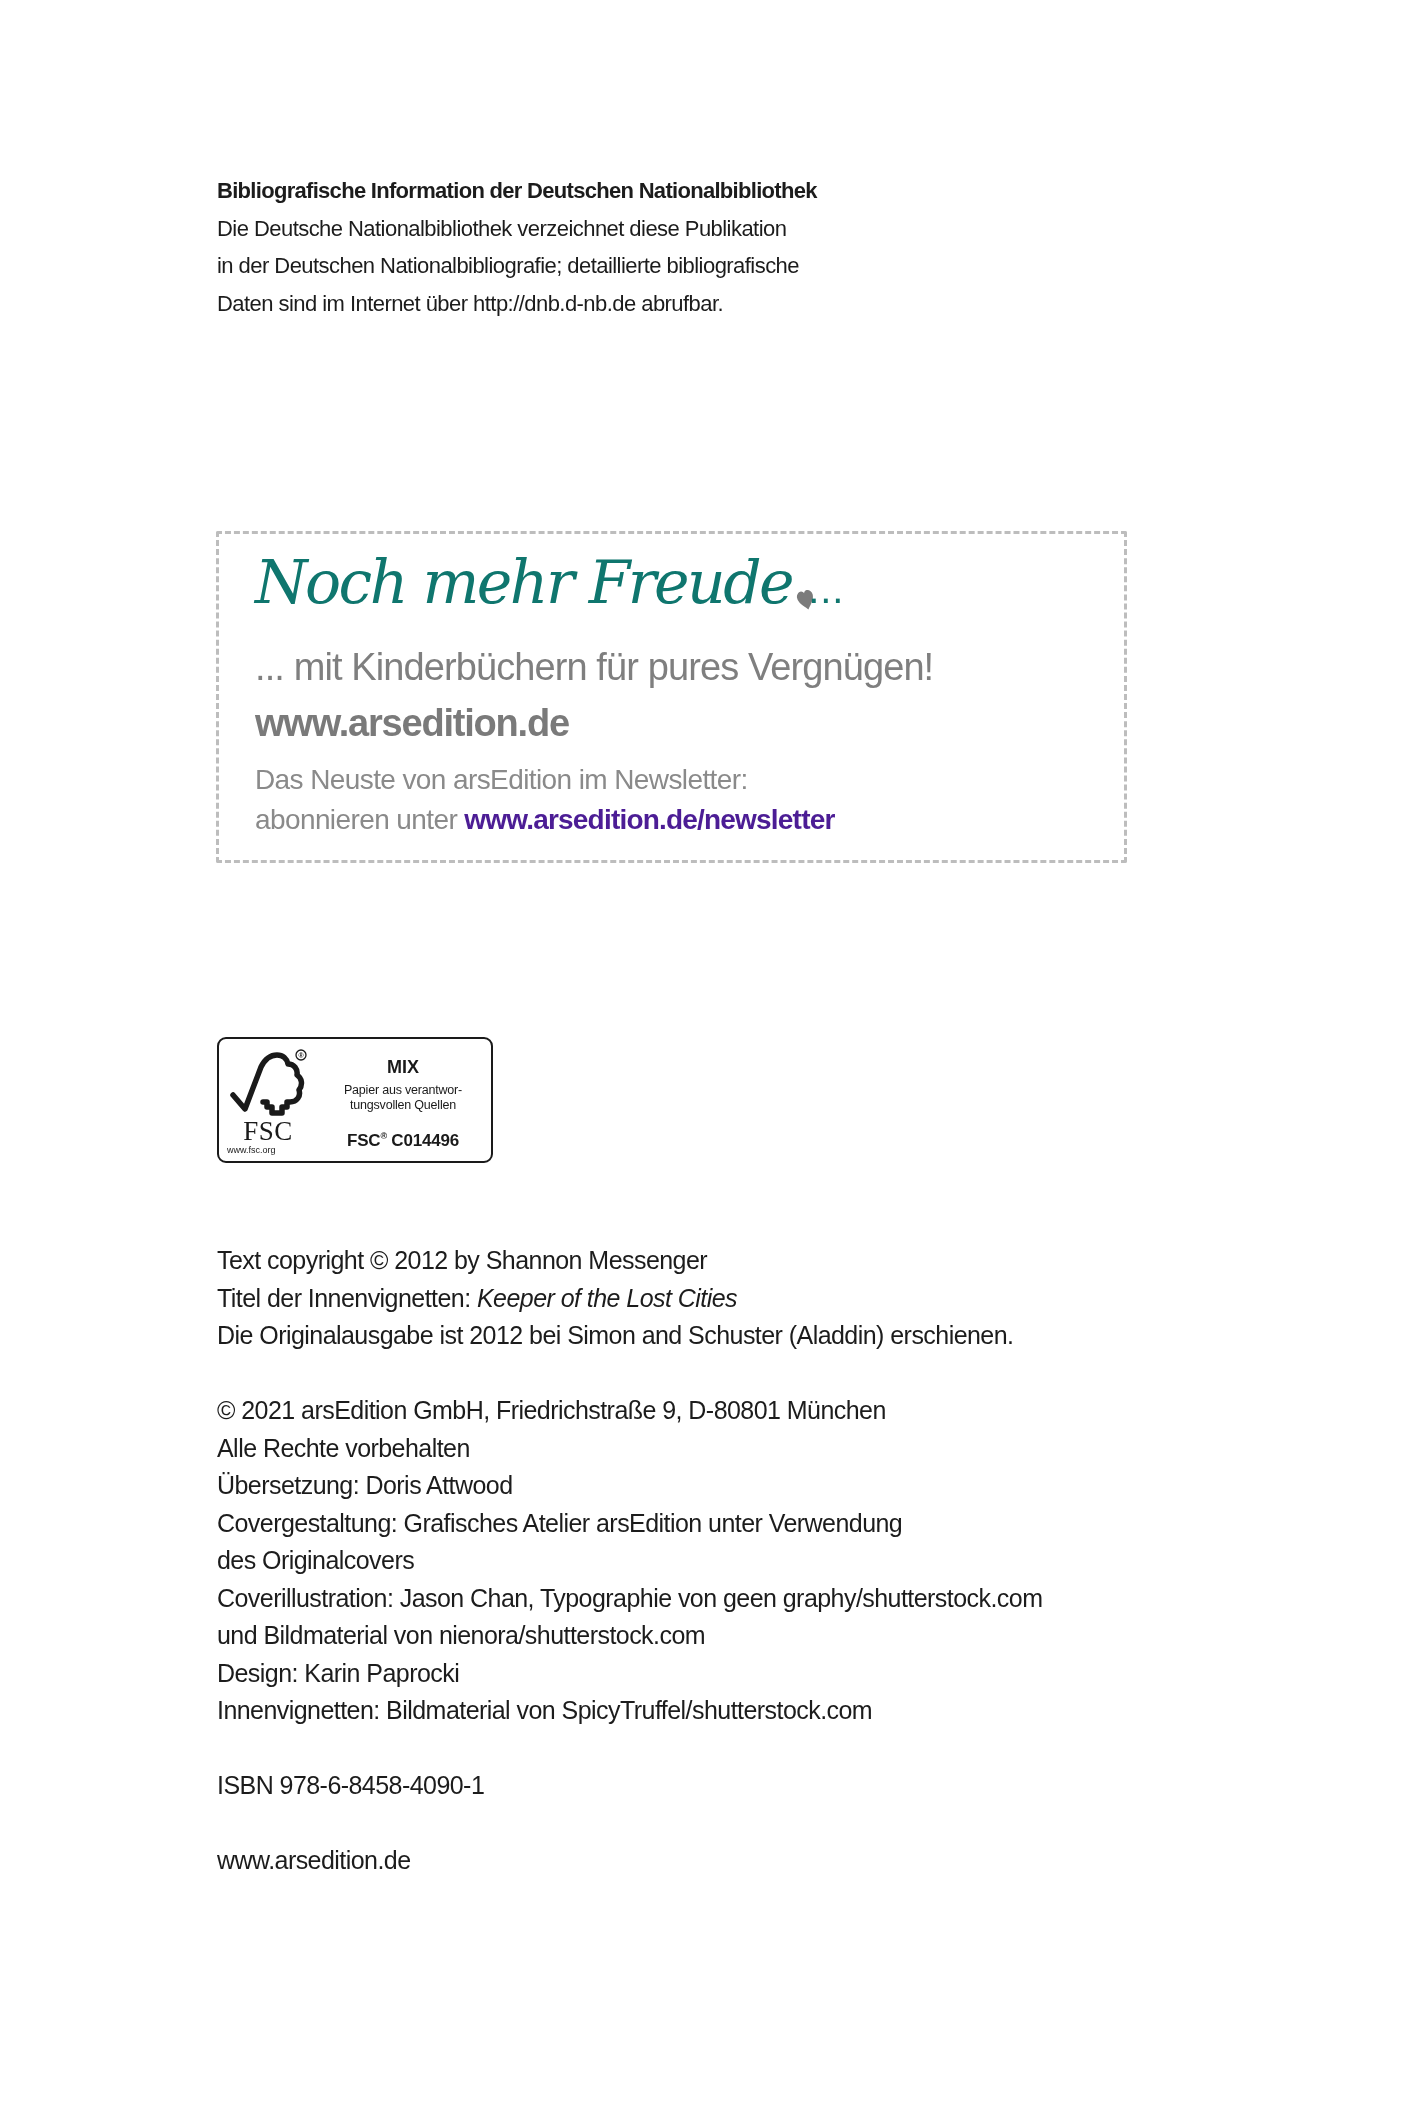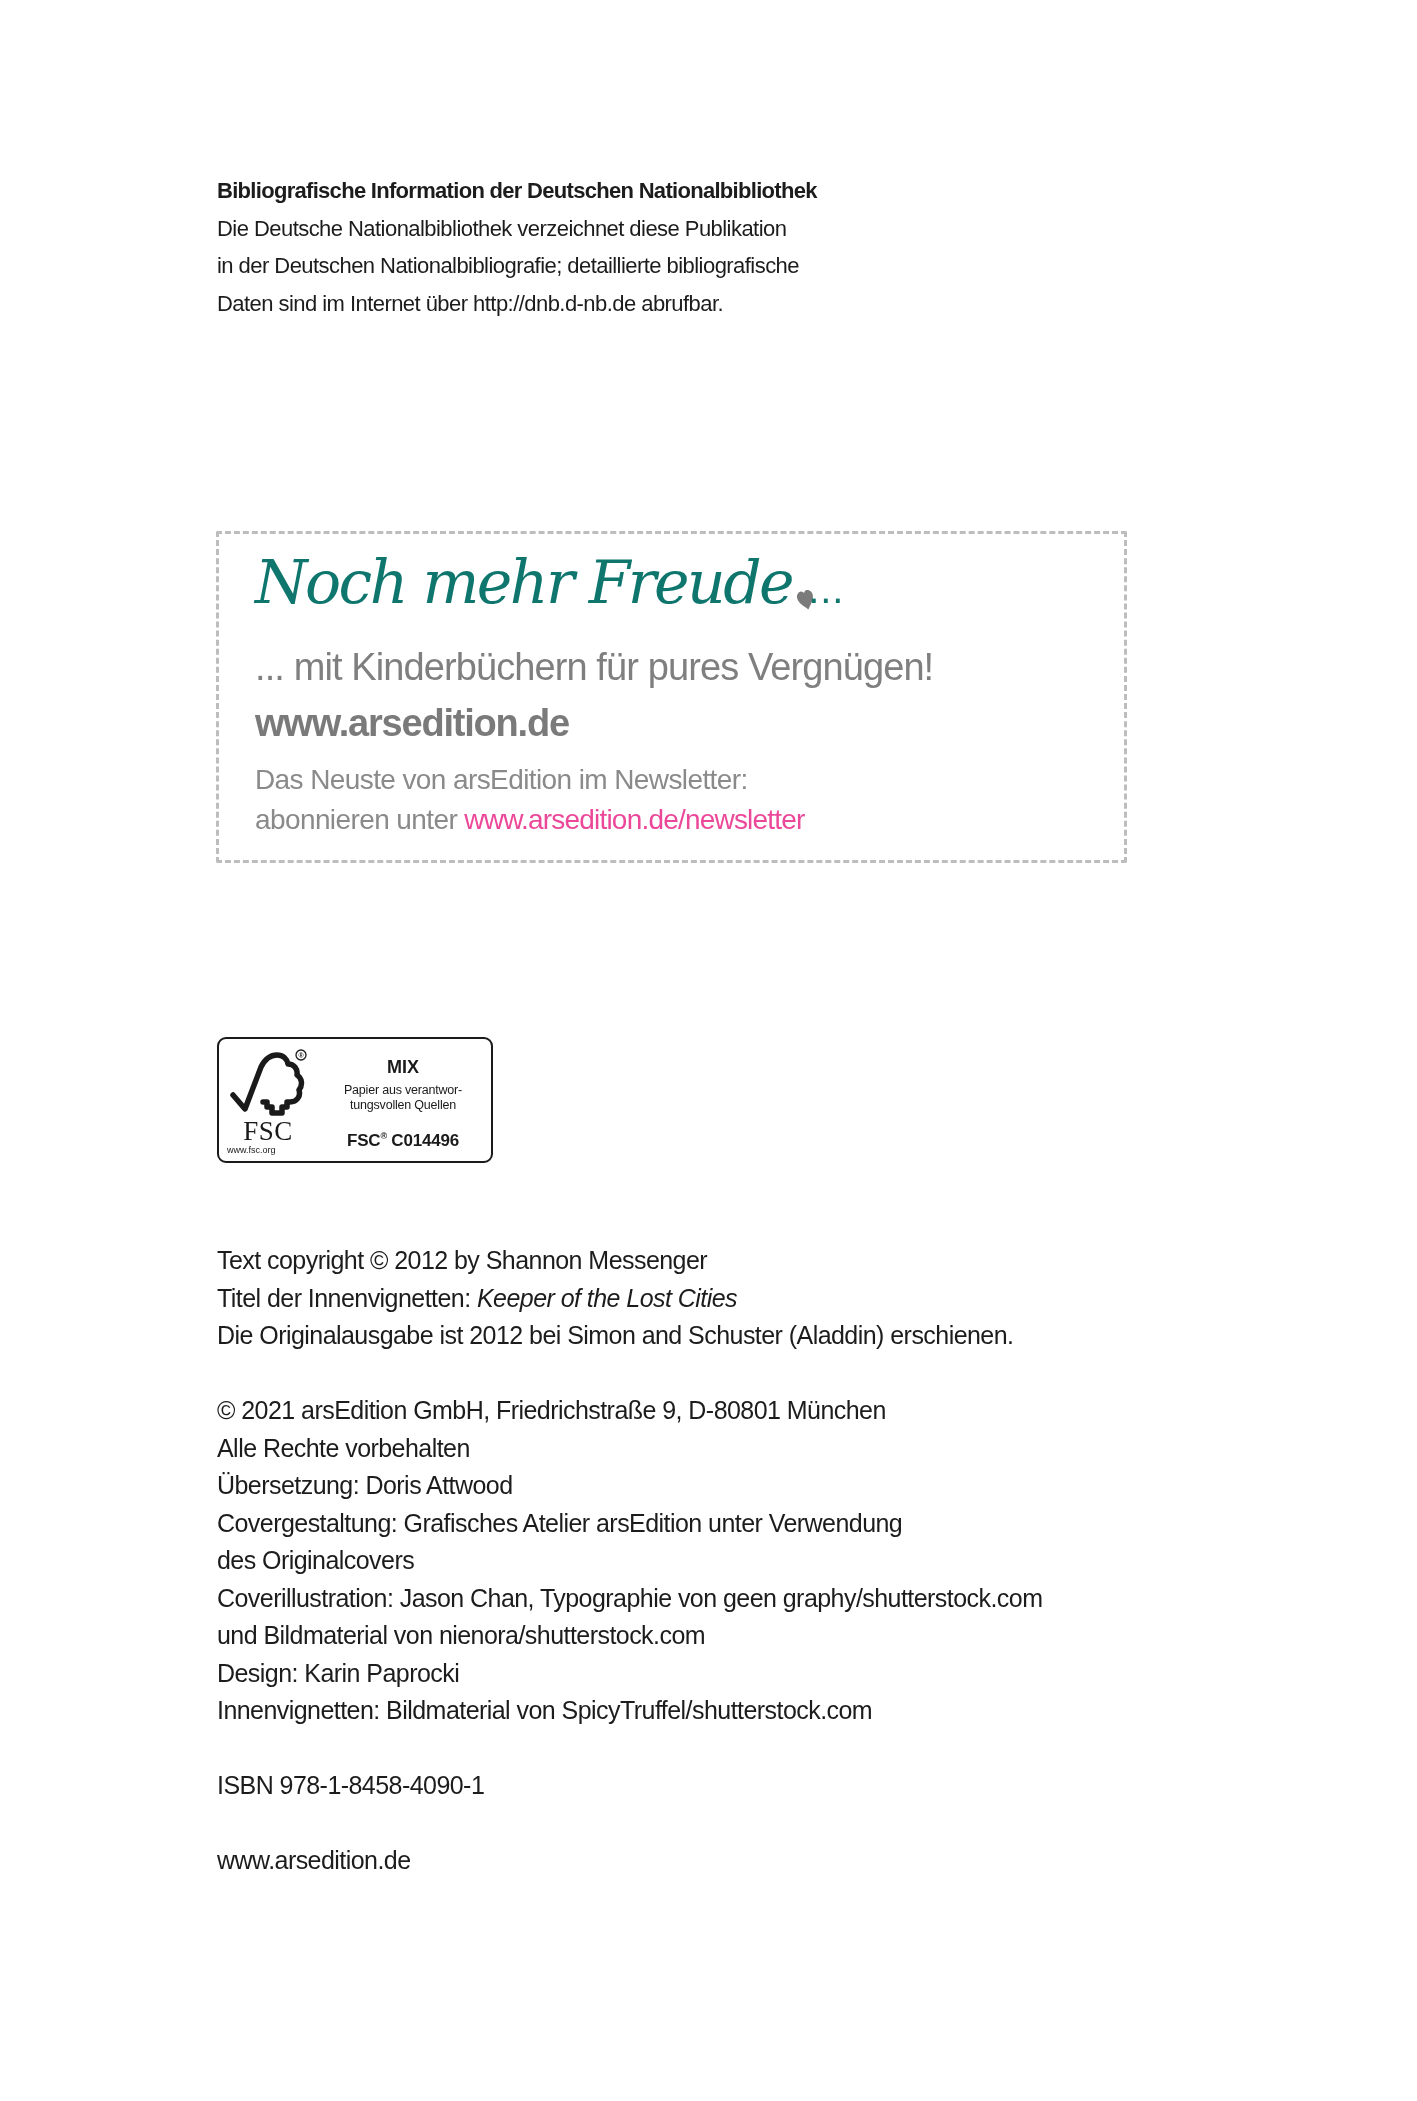--- a/index.html
+++ b/index.html
@@ -94,21 +94,21 @@
       position: absolute;
       left: 36px;
       top: 226px;
       font-size: 28px;
       line-height: 40px;
       letter-spacing: -0.6px;
       color: #8a8a8a;
       white-space: nowrap;
     }
     .promo-news .line { display: block; }
-    .promo-news b { font-weight: normal; color: #ec4899; letter-spacing: -0.8px; }
+    .promo-news b { font-weight: bold; color: #4c1d95; letter-spacing: -0.8px; }
 
     
     .fsc {
       position: absolute;
       left: 217px;
       top: 1037px;
       width: 276px;
       height: 126px;
       box-sizing: border-box;
       border: 2px solid #1a1a1a;
@@ -247,18 +247,18 @@
     <span class="line">© 2021 arsEdition GmbH, Friedrichstraße 9, D-80801 München</span>
     <span class="line">Alle Rechte vorbehalten</span>
     <span class="line">Übersetzung: Doris Attwood</span>
     <span class="line">Covergestaltung: Grafisches Atelier arsEdition unter Verwendung</span>
     <span class="line">des Originalcovers</span>
     <span class="line">Coverillustration: Jason Chan, Typographie von geen graphy/shutterstock.com</span>
     <span class="line">und Bildmaterial von nienora/shutterstock.com</span>
     <span class="line">Design: Karin Paprocki</span>
     <span class="line">Innenvignetten: Bildmaterial von SpicyTruffel/shutterstock.com</span>
     <span class="line"></span>
-    <span class="line">ISBN 978-1-8458-4090-1</span>
+    <span class="line">ISBN 978-6-8458-4090-1</span>
     <span class="line"></span>
     <span class="line">www.arsedition.de</span>
   </div>
 
 </div>
 
 </body></html>

